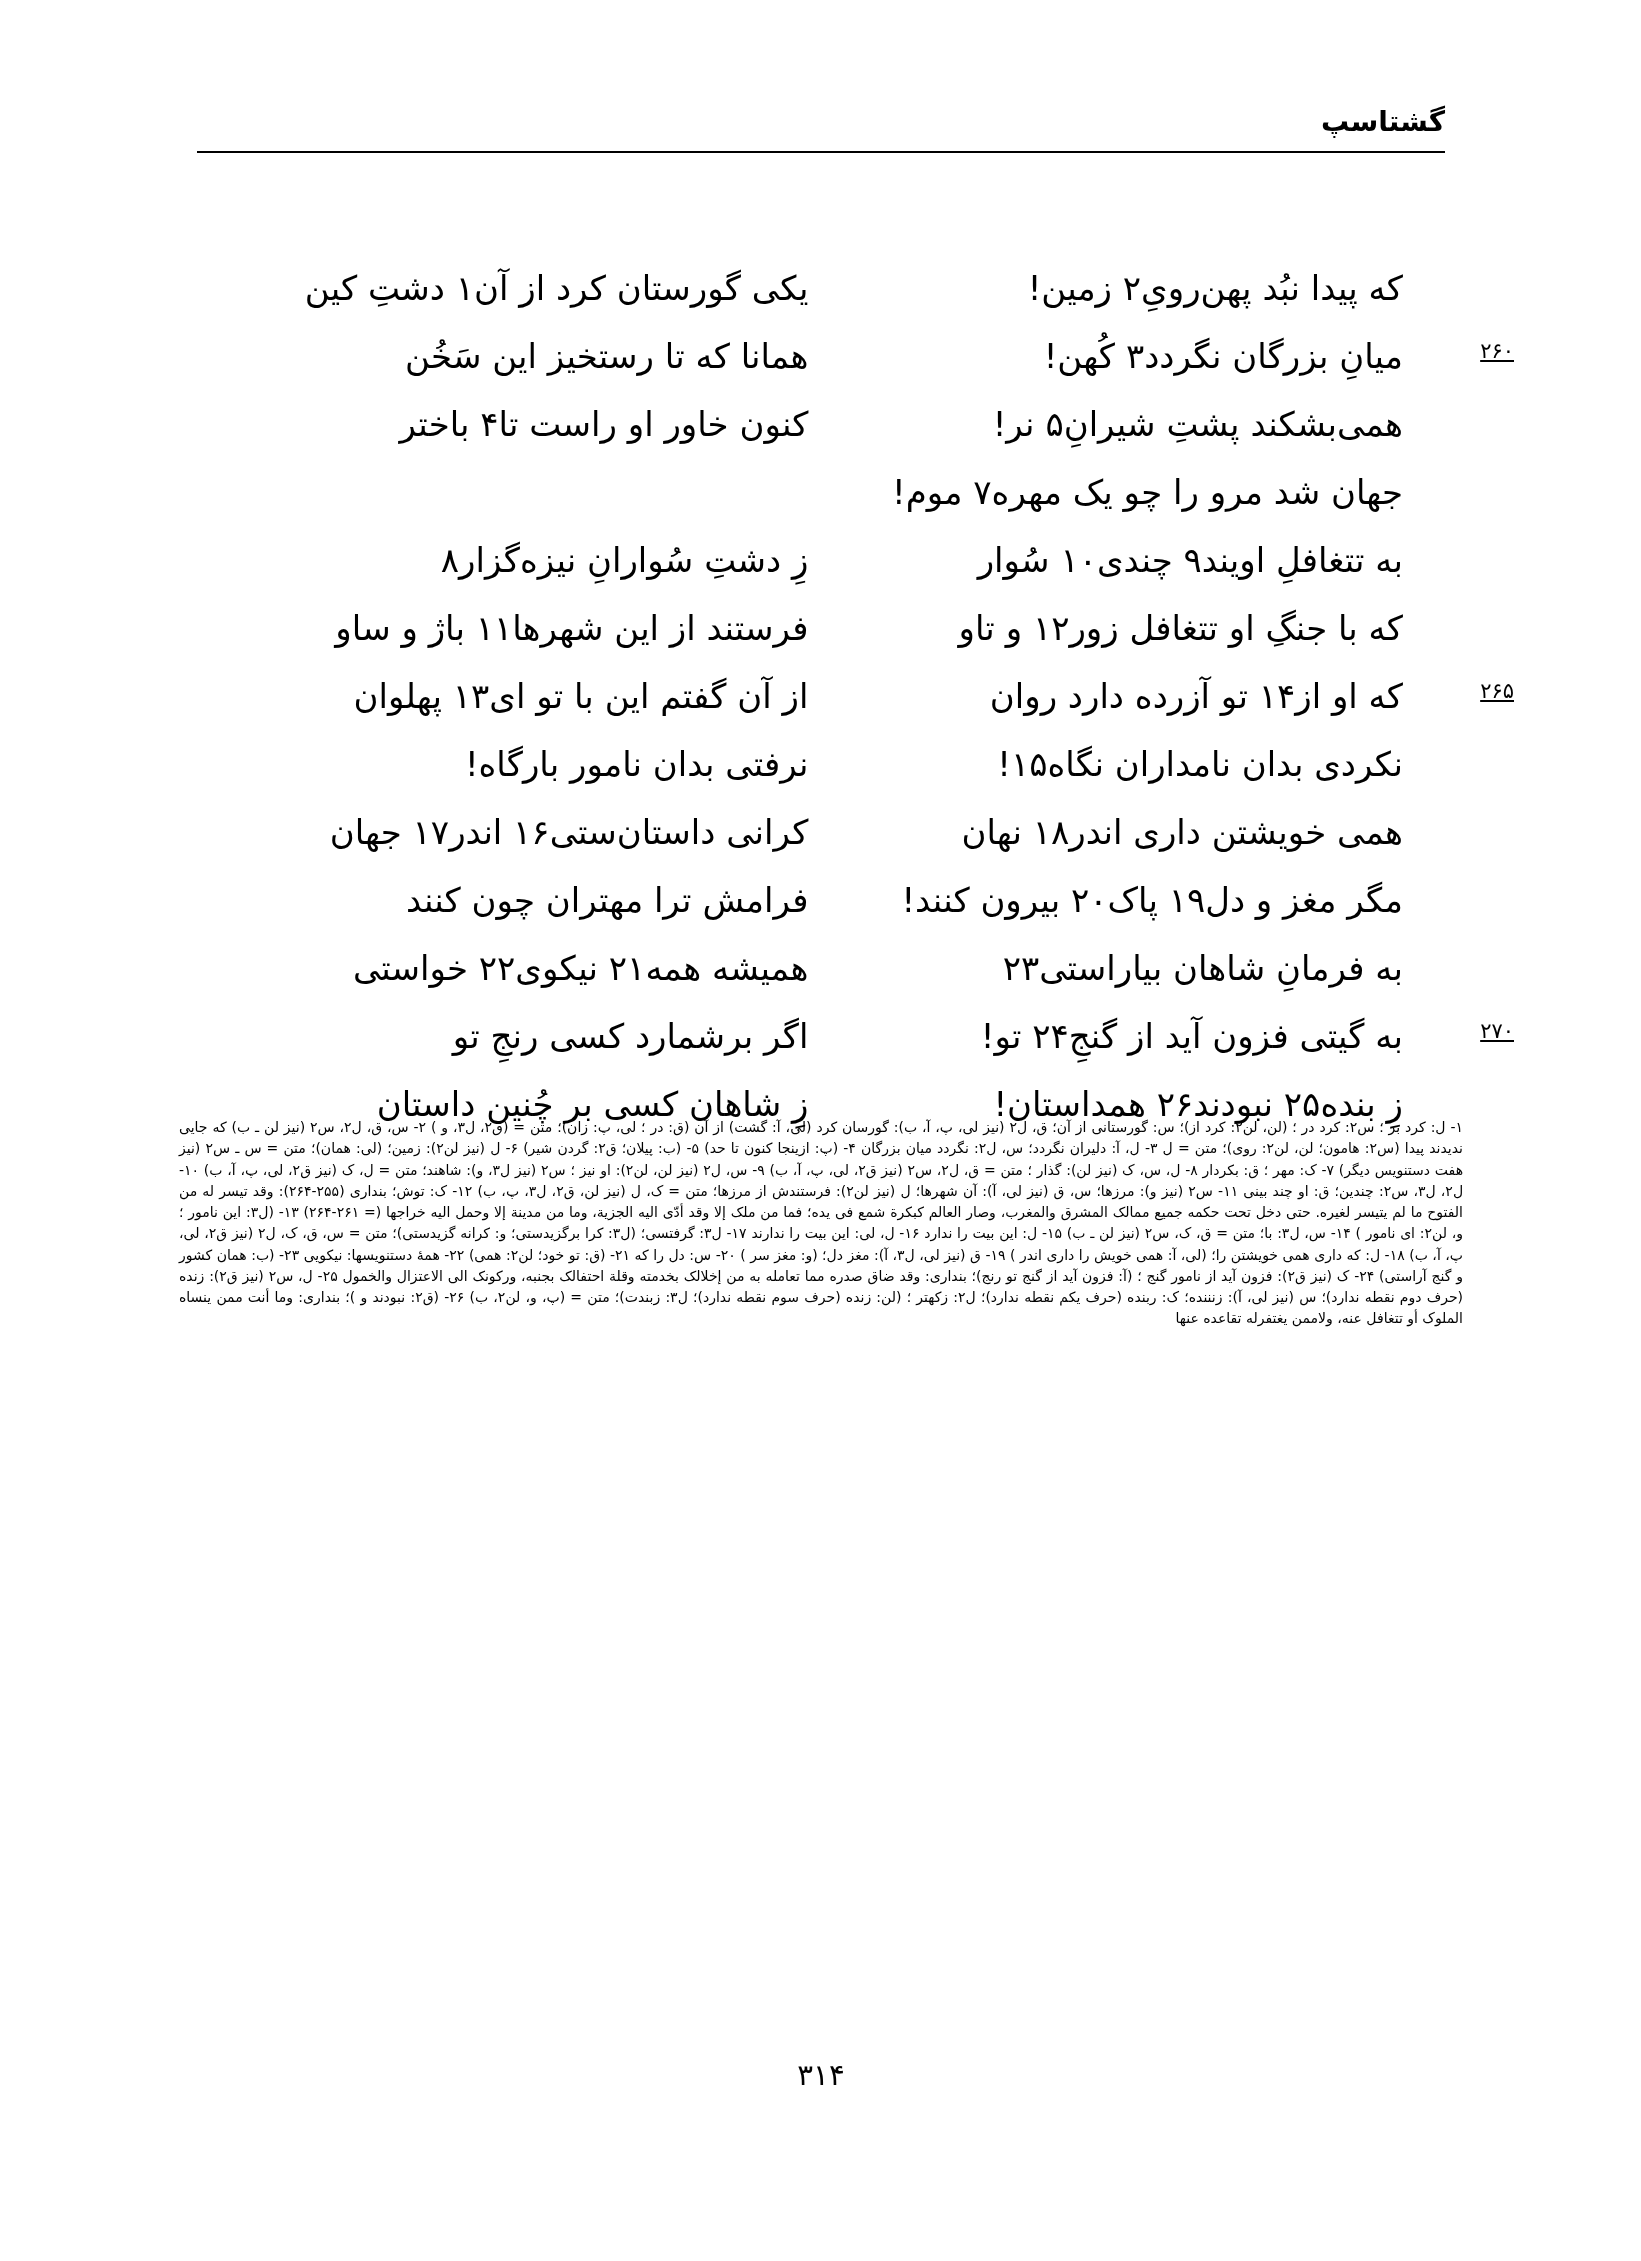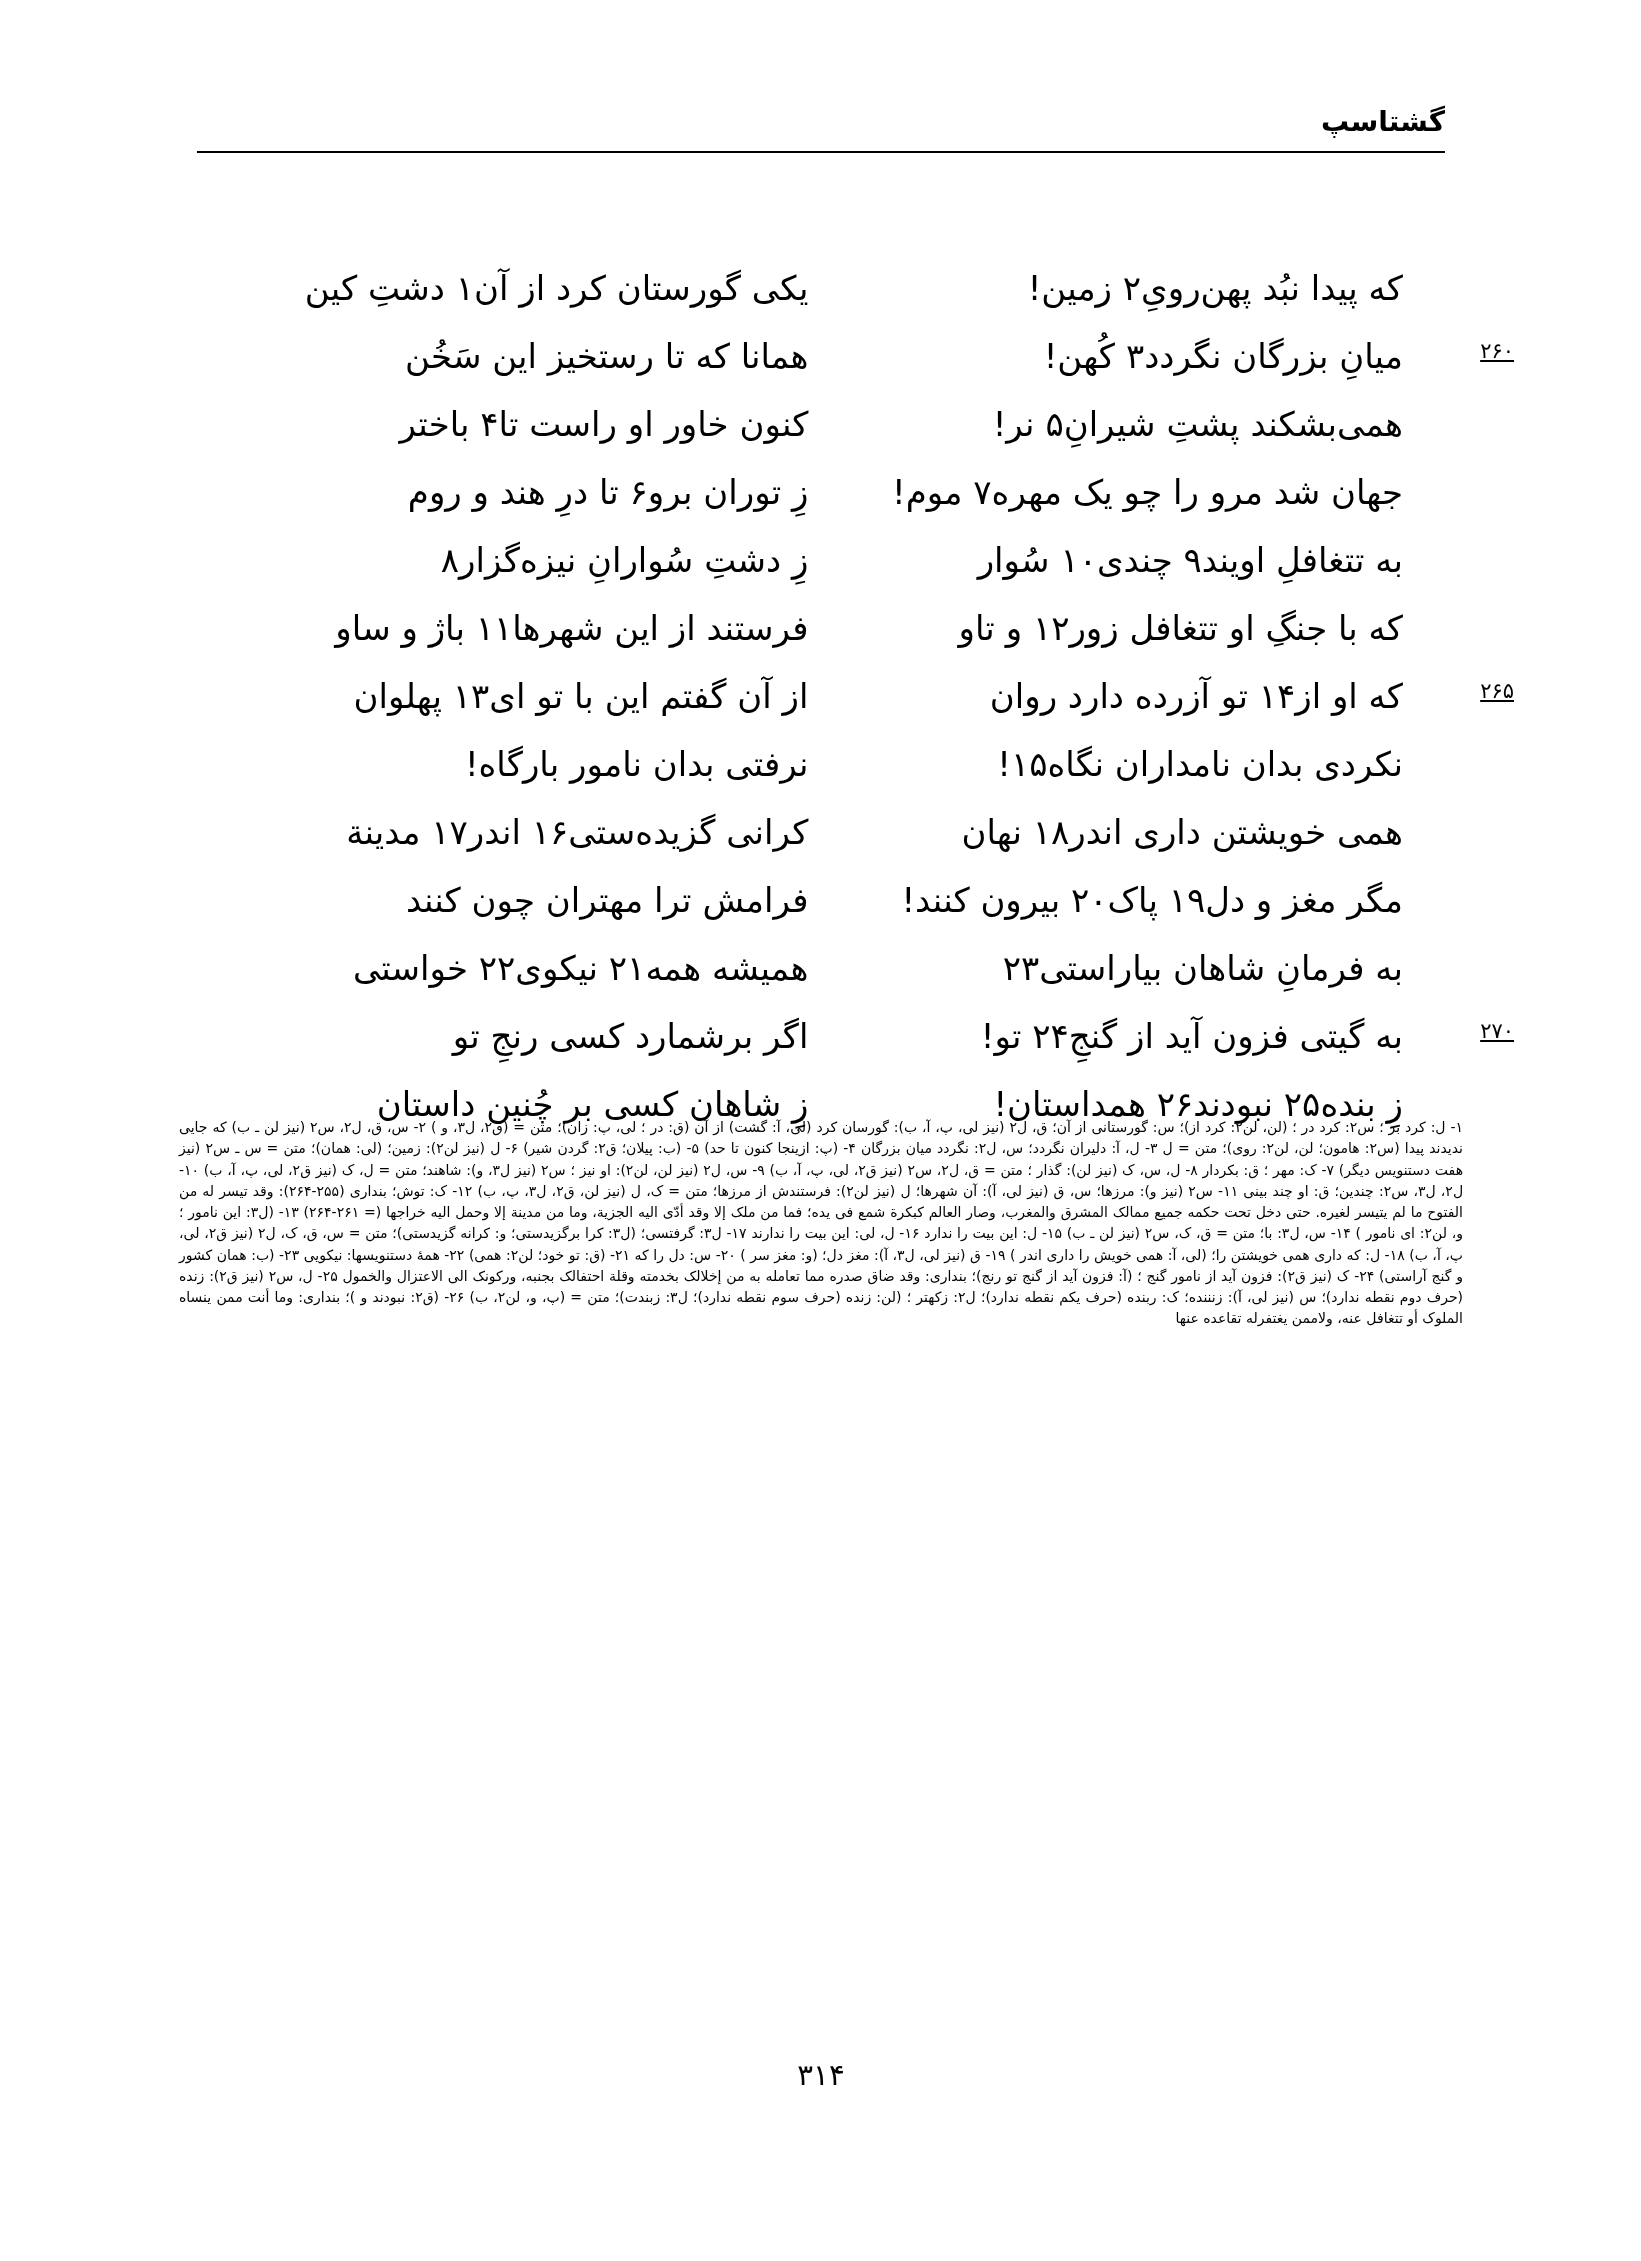--- a/index.html
+++ b/index.html
@@ -137,21 +137,20 @@
 
     <div class="verse-row">
       <span class="vnum"></span>
       <span class="hemistich hem-left">همی‌بشکند پشتِ شیرانِ۵ نر!</span>
       <span class="hemistich hem-right">کنون خاور او راست تا۴ باختر</span>
     </div>
 
     <div class="verse-row">
       <span class="vnum"></span>
       <span class="hemistich hem-left">جهان شد مرو را چو یک مهره۷ موم!</span>
-      <span class="hemistich hem-right">زِ توران برو۶ تا درِ هند و روم</span>
     </div>
 
     <div class="verse-row">
       <span class="vnum"></span>
       <span class="hemistich hem-left">به تتغافلِ اویند۹ چندی۱۰ سُوار</span>
       <span class="hemistich hem-right">زِ دشتِ سُوارانِ نیزه‌گزار۸</span>
     </div>
 
     <div class="verse-row">
       <span class="vnum"></span>
@@ -167,21 +166,21 @@
 
     <div class="verse-row">
       <span class="vnum"></span>
       <span class="hemistich hem-left">نکردی بدان نامداران نگاه۱۵!</span>
       <span class="hemistich hem-right">نرفتی بدان نامور بارگاه!</span>
     </div>
 
     <div class="verse-row">
       <span class="vnum"></span>
       <span class="hemistich hem-left">همی خویشتن داری اندر۱۸ نهان</span>
-      <span class="hemistich hem-right">کرانی گزیده‌ستی۱۶ اندر۱۷ مدینة</span>
+      <span class="hemistich hem-right">کرانی داستان‌ستی۱۶ اندر۱۷ جهان</span>
     </div>
 
     <div class="verse-row">
       <span class="vnum"></span>
       <span class="hemistich hem-left">مگر مغز و دل۱۹ پاک۲۰ بیرون کنند!</span>
       <span class="hemistich hem-right">فرامش ترا مهتران چون کنند</span>
     </div>
 
     <div class="verse-row">
       <span class="vnum"></span>

